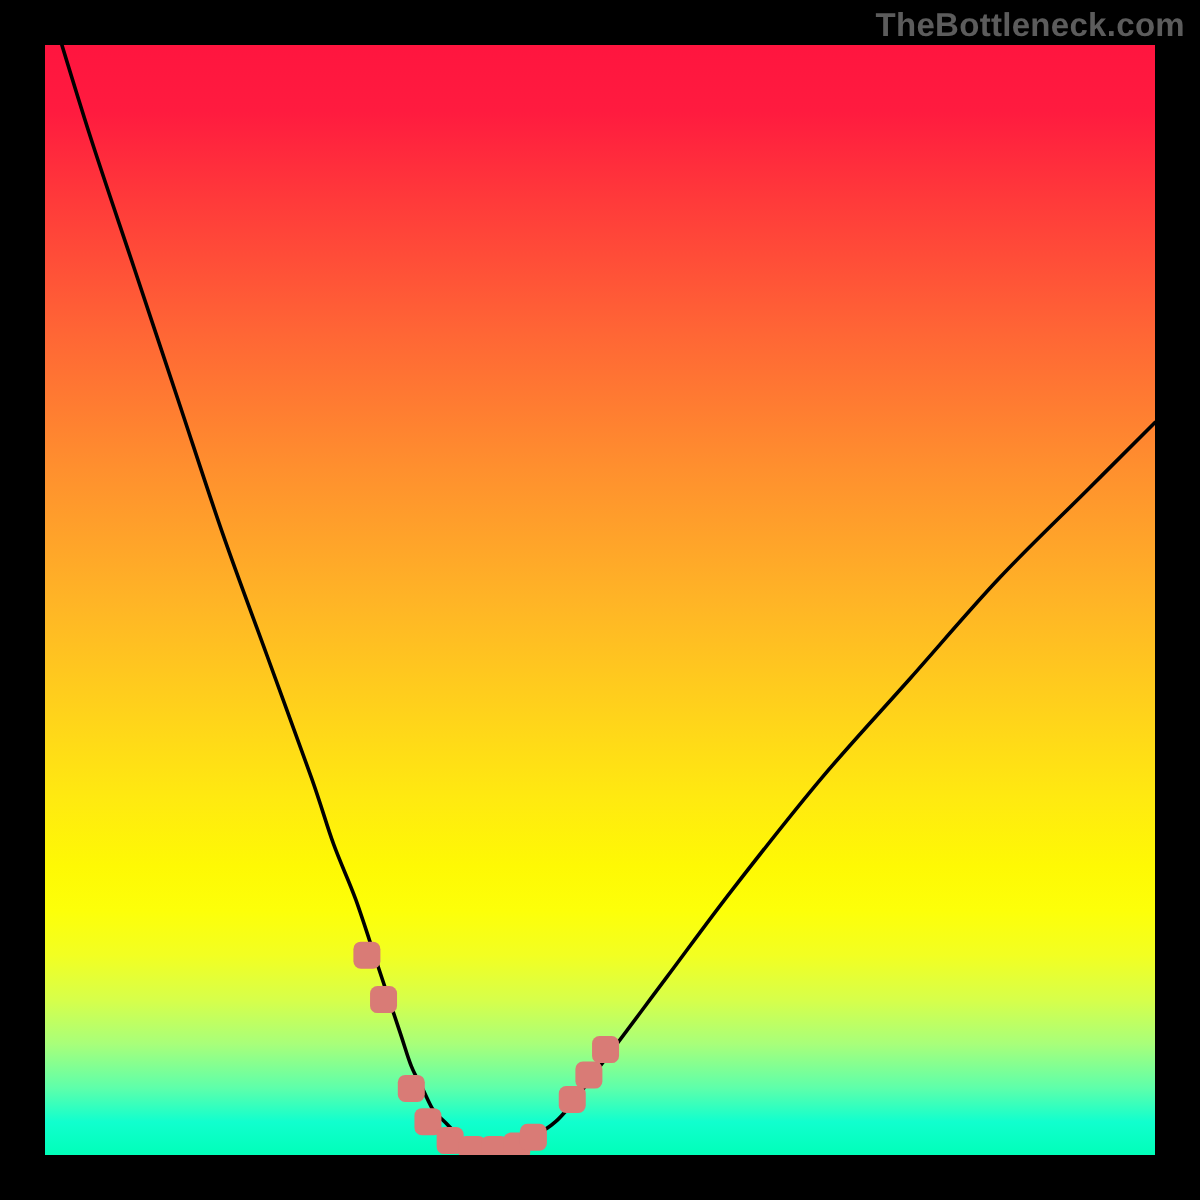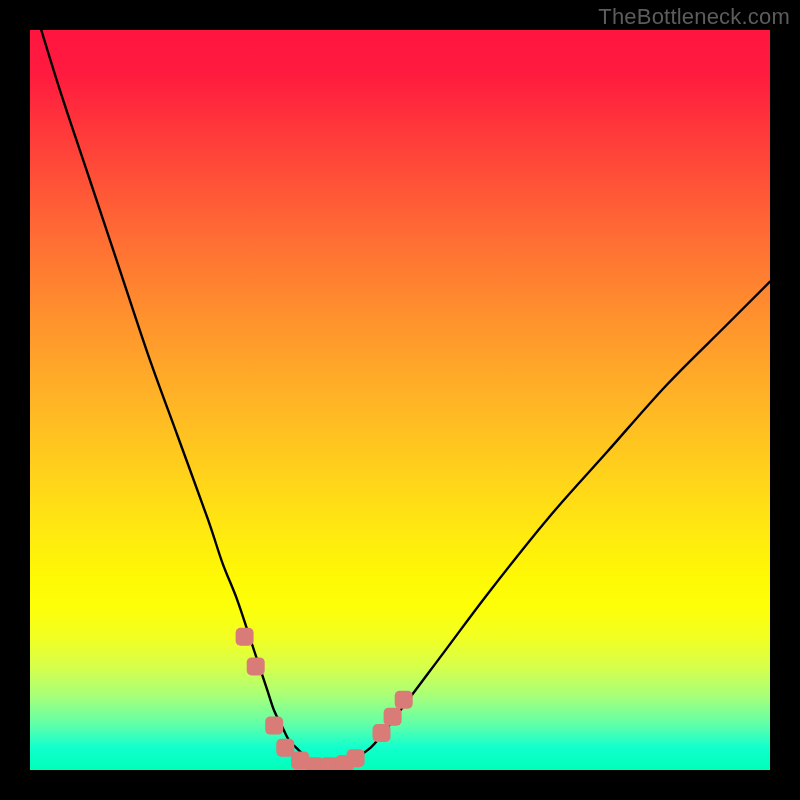--- a/index.html
+++ b/index.html
@@ -52,21 +52,21 @@
     inset: 0;
     width: 100%;
     height: 100%;
   }
   .watermark {
     position: absolute;
     top: 4px;
     right: 10px;
     color: #5c5c5c;
     font-size: 22px;
-    font-weight: 400;
+    font-weight: 700;
     letter-spacing: 0.2px;
     user-select: none;
   }
 </style>
 </head>
 <body>
 
 <div class="frame">
   <div class="plot-area">
     <div class="gradient"></div>

